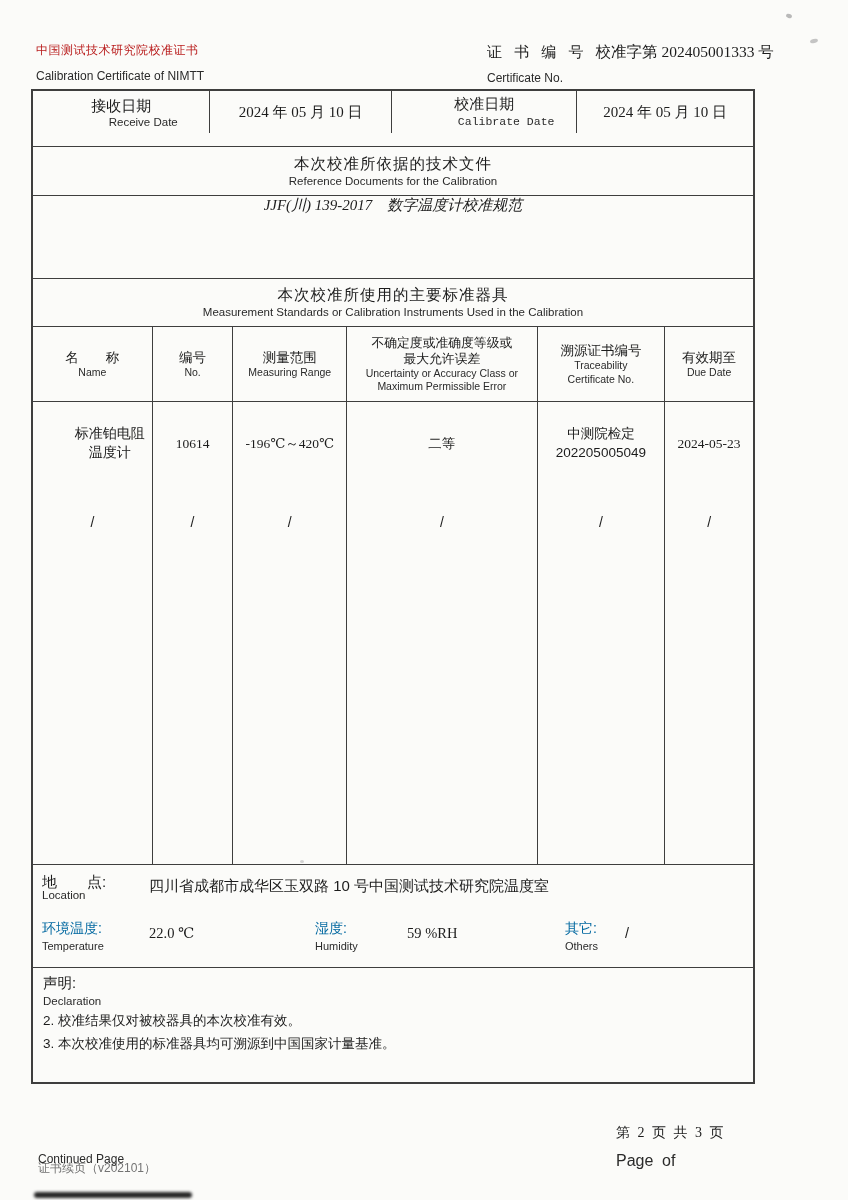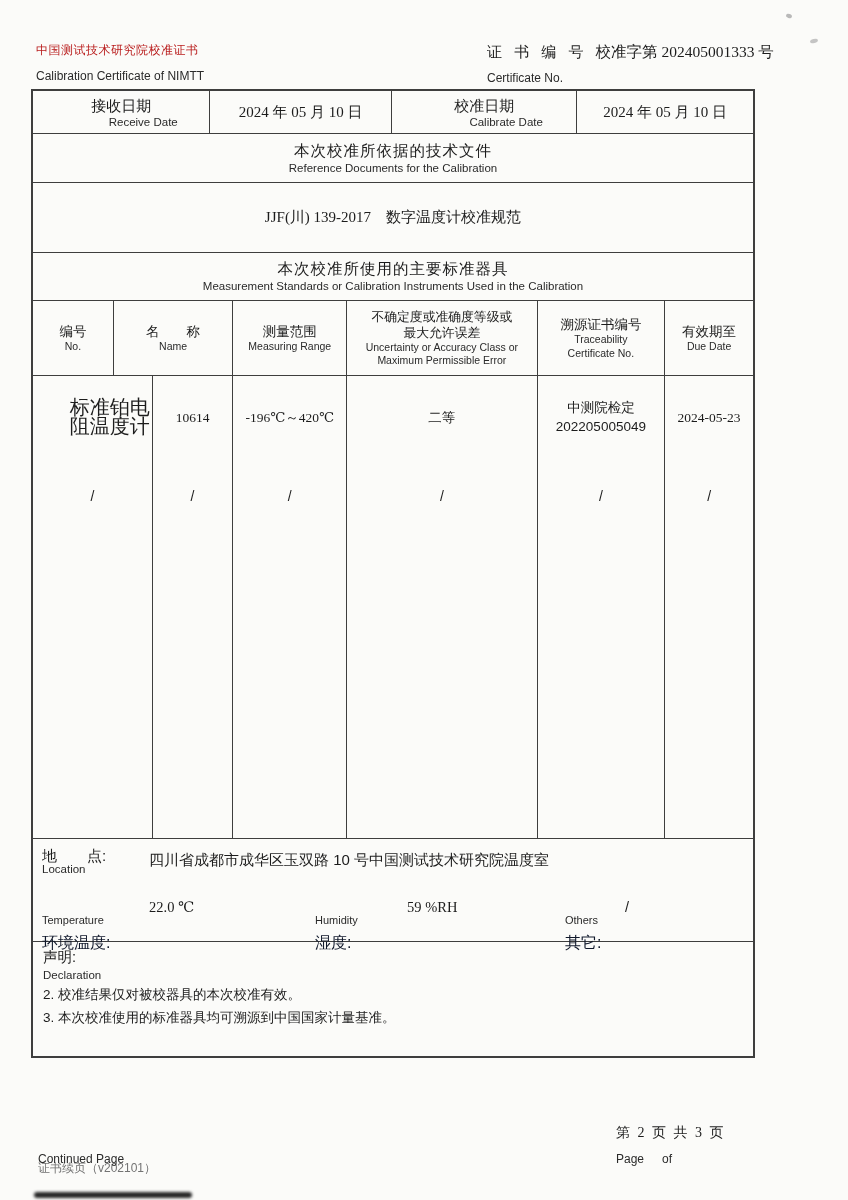--- a/index.html
+++ b/index.html
@@ -30,75 +30,75 @@
   }
   .row { display:flex; width:100%; }
   .row + .row { border-top:1.5px solid #3e3e3e; }
 
   .cell { display:flex; flex-direction:column; align-items:center; justify-content:center; }
   .vline { border-right:1.5px solid #3e3e3e; }
 
   
   .r-dates { height:42px; }
   .r-dates .c1 { width:24.65%; } .r-dates .c2 { width:25.20%; }
-  .r-dates .c3 { width:25.77%; } .r-dates .c4 { width:24.38%; }
+  .r-dates .c3 { width:25.77%;font-family:Liberation Mono, monospace; } .r-dates .c4 { width:24.38%; }
   .lab-cn { font-size:15px; line-height:19px; color:#1c1c1c; }
   .lab-en { font-size:11.5px; line-height:14px; color:#2a2a2a;margin-left:44px; }
   .date-val { font-size:15px; color:#1c1c1c; }
 
   
-  .r-sect { flex-direction:column; align-items:center; justify-content:center; }
+  .r-sect { flex-direction:column; align-items:center; justify-content:center;margin-top:13px; }
   .sect-cn { font-size:15.5px; line-height:20px; letter-spacing:1px; color:#1c1c1c; }
   .sect-en { font-size:11.5px; line-height:15px; color:#2a2a2a; }
   .r-sect1 { height:49px; }
-  .r-jjf { height:70px; align-items:center; justify-content:center; }
+  .r-jjf { height:70px; align-items:flex-start; justify-content:center;font-style:italic; }
   .jjf-text { font-size:15px; color:#1c1c1c; }
   .r-sect2 { height:48px; }
   .r-sect3 { height:57px; }
 
   
   .col1 { width:16.62%; } .col2 { width:11.22%; } .col3 { width:15.79%; }
   .col4 { width:26.45%; } .col5 { width:17.73%; } .col6 { width:12.19%; }
   .r-head { height:75px; }
   .hcn { font-size:13.5px; line-height:17px; text-align:center; color:#1c1c1c; }
   .hcn.small { font-size:12.8px; line-height:16px; }
   .hen { font-size:10.5px; line-height:13.5px; text-align:center; color:#2a2a2a; }
 
   .r-body { height:463px; }
   .bcol { display:flex; flex-direction:column; align-items:stretch; }
   .bval1 { height:82px; display:flex; align-items:center; justify-content:center;
            font-size:13.5px; line-height:19px; text-align:center; color:#1c1c1c; }
-  .col1 .bval1 { font-size:20px; letter-spacing:0;margin-left:35px; }
+  .col1 .bval1 { font-size:14px; letter-spacing:0;margin-left:35px; }
   .bval2 { height:60px; margin-top:8px; display:flex; align-items:center; justify-content:center;
            font-size:14px; color:#1c1c1c; }
 
   
   .r-locenv { height:103px; position:relative; display:block; }
   .abs { position:absolute; }
   .loc-lbl-cn { left:9px; top:8px;  font-size:15px; color:#1c1c1c; }
   .loc-lbl-en { left:9px; top:24px; font-size:11.5px; color:#2a2a2a; }
   .loc-val    { left:116px; top:12px; font-size:15px; color:#1c1c1c; }
-  .env-lbl-cn { top:55px; font-size:16px; color:#0f172a;margin-top:39px; }
+  .env-lbl-cn { top:55px; font-size:14px; color:#0369a1; }
   .env-lbl-en { top:75px; font-size:11px; color:#2a2a2a; }
   .env-val    { top:60px; font-size:14.5px; color:#1c1c1c; }
   .x-temp-l { left:9px; } .x-temp-v { left:116px; }
   .x-hum-l  { left:282px; } .x-hum-v { left:362px;margin-left:12px; }
   .x-oth-l  { left:532px; } .x-oth-v { left:592px; }
 
   
   .r-decl { height:115px; display:block; padding:5px 10px; }
   .decl-cn { font-size:14.5px; line-height:20px; color:#1c1c1c; }
   .decl-en { font-size:11.5px; line-height:16px; color:#2a2a2a; }
   .decl-item { font-size:13.5px; line-height:23px; color:#1c1c1c; }
 
   
   .foot-left-cn { position:absolute; left:38px; top:1160px; font-size:12px; color:#737373; }
   .foot-left-en { position:absolute; left:38px; top:1152px; font-size:12px; color:#2a2a2a; }
   .foot-page-cn { position:absolute; left:616px; top:1124px; font-size:14px; letter-spacing:2px; color:#1c1c1c; }
-  .foot-page-word { position:absolute; top:1152px; font-size:12px; color:#2a2a2a; }
+  .foot-page-word { position:absolute; top:1152px; font-size:16px; color:#2a2a2a; }
   .fp1 { left:616px; } .fp2 { left:662px; }
 
   
   .speck { position:absolute; background:#b9b9b9; border-radius:50%; }
   .sp1 { left:786px; top:14px; width:6px; height:4px; transform:rotate(20deg); }
   .sp2 { left:810px; top:39px; width:8px; height:4px; background:#c4c4c4; transform:rotate(-15deg); }
   .sp3 { left:300px; top:860px; width:4px; height:3px; background:#d2d2d2; }
   .smudge { position:absolute; left:34px; top:1192px; width:158px; height:6px;
             background:#262626; border-radius:3px; filter:blur(1.6px); }
 </style>
@@ -139,27 +139,27 @@
   <div class="row r-jjf">
     <div class="jjf-text serif">JJF(川) 139-2017　数字温度计校准规范</div>
   </div>
 
   <div class="row r-sect r-sect2">
     <div class="sect-cn">本次校准所使用的主要标准器具</div>
     <div class="sect-en">Measurement Standards or Calibration Instruments Used in the Calibration</div>
   </div>
 
   <div class="row r-head">
+    <div class="cell col1 vline">
+      <div class="hcn pre">名　　称</div>
+      <div class="hen pre">Name</div>
+    </div>
     <div class="cell col2 vline">
       <div class="hcn pre">编号</div>
       <div class="hen pre">No.</div>
-    </div>
-    <div class="cell col1 vline">
-      <div class="hcn pre">名　　称</div>
-      <div class="hen pre">Name</div>
     </div>
     <div class="cell col3 vline">
       <div class="hcn pre">测量范围</div>
       <div class="hen pre">Measuring Range</div>
     </div>
     <div class="cell col4 vline">
       <div class="hcn small pre">不确定度或准确度等级或
 最大允许误差</div>
       <div class="hen pre">Uncertainty or Accuracy Class or
 Maximum Permissible Error</div>

